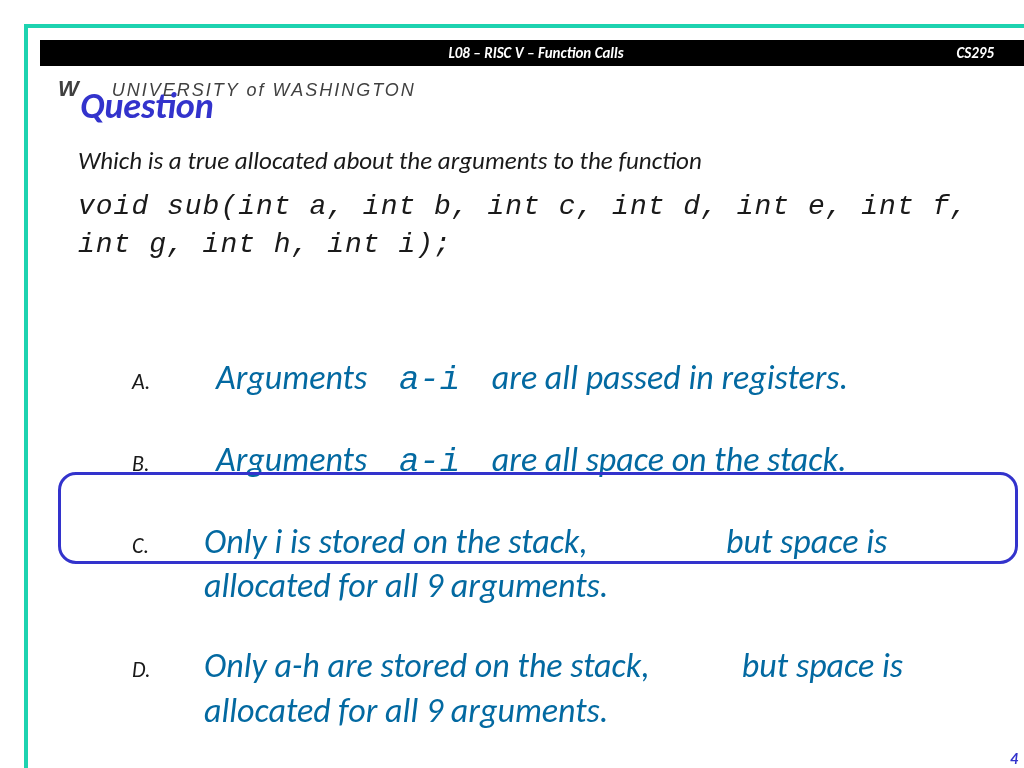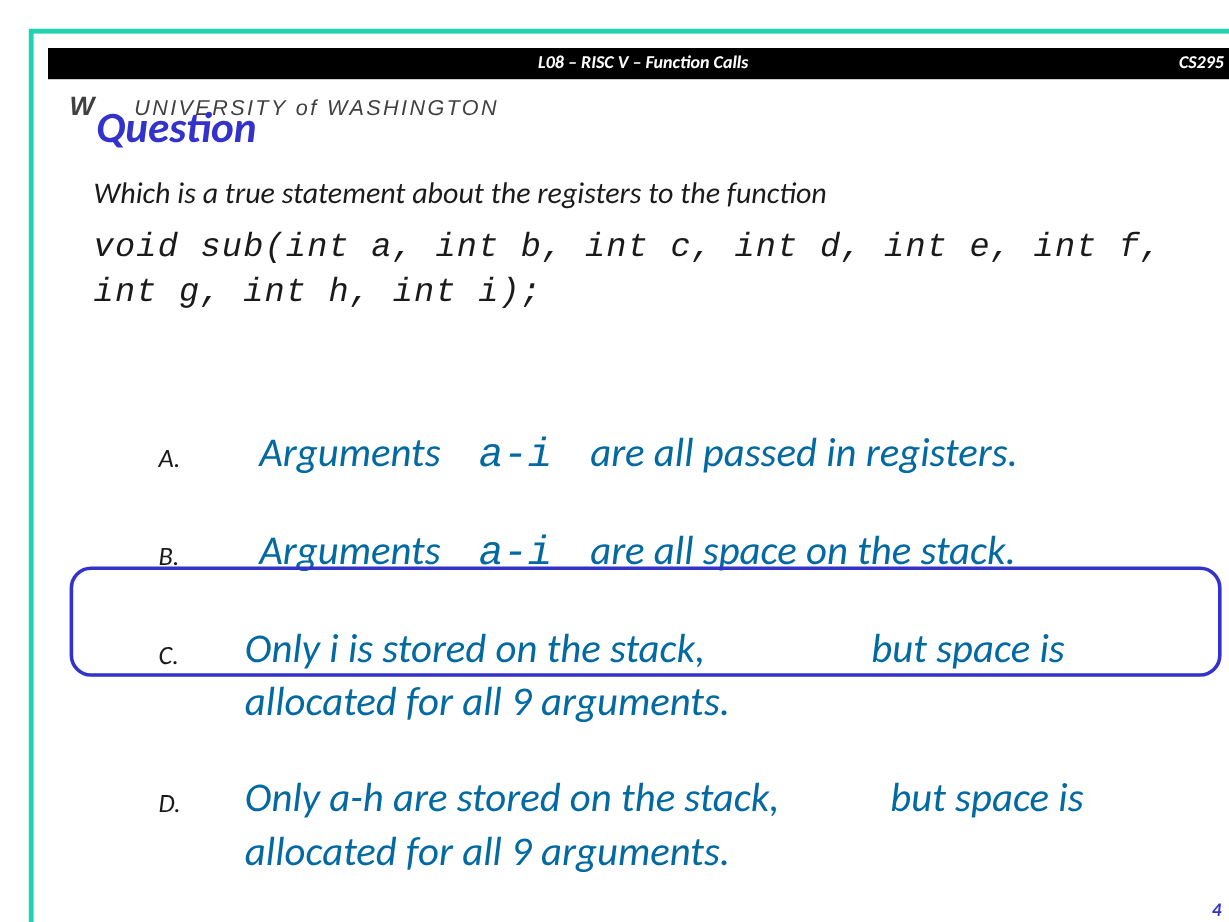--- a/index.html
+++ b/index.html
@@ -26,21 +26,21 @@
       height: 26px;
       font-size: 15px;
       font-weight: bold;
       position: relative;
     }
     .header-title {
       text-align: center;
     }
     .header-course {
       position: absolute;
-      right: 0;
+      right: 26px;
       font-weight: bold;
     }
     .watermark {
       position: absolute;
       top: 36px;
       left: 6px;
       color: #404040;
       font-size: 18px;
       font-family: 'Arial Narrow', Arial, sans-serif;
       letter-spacing: 2px;
@@ -130,21 +130,21 @@
   <span class="header-course">CS295</span>
 </div>
 
 <div class="watermark">
   <span class="watermark-w">W</span> <span>UNIVERSITY of WASHINGTON</span>
 </div>
 
 <div class="content">
   <div class="slide-title">Question</div>
 
-  <div class="question-text">Which is a true statement about the registers to the function</div>
+  <div class="question-text">Which is a true allocated about the arguments to the function</div>
 
   <div class="code-signature">void sub(int a, int b, int c, int d, int e, int f, int g, int h, int i);</div>
 
   <div class="options">
     <div class="option">
       <div class="option-letter">A.</div>
       <div class="option-text">
         <span>Arguments </span><span class="mono">a-i</span><span> are all passed in registers.</span>
       </div>
     </div>

